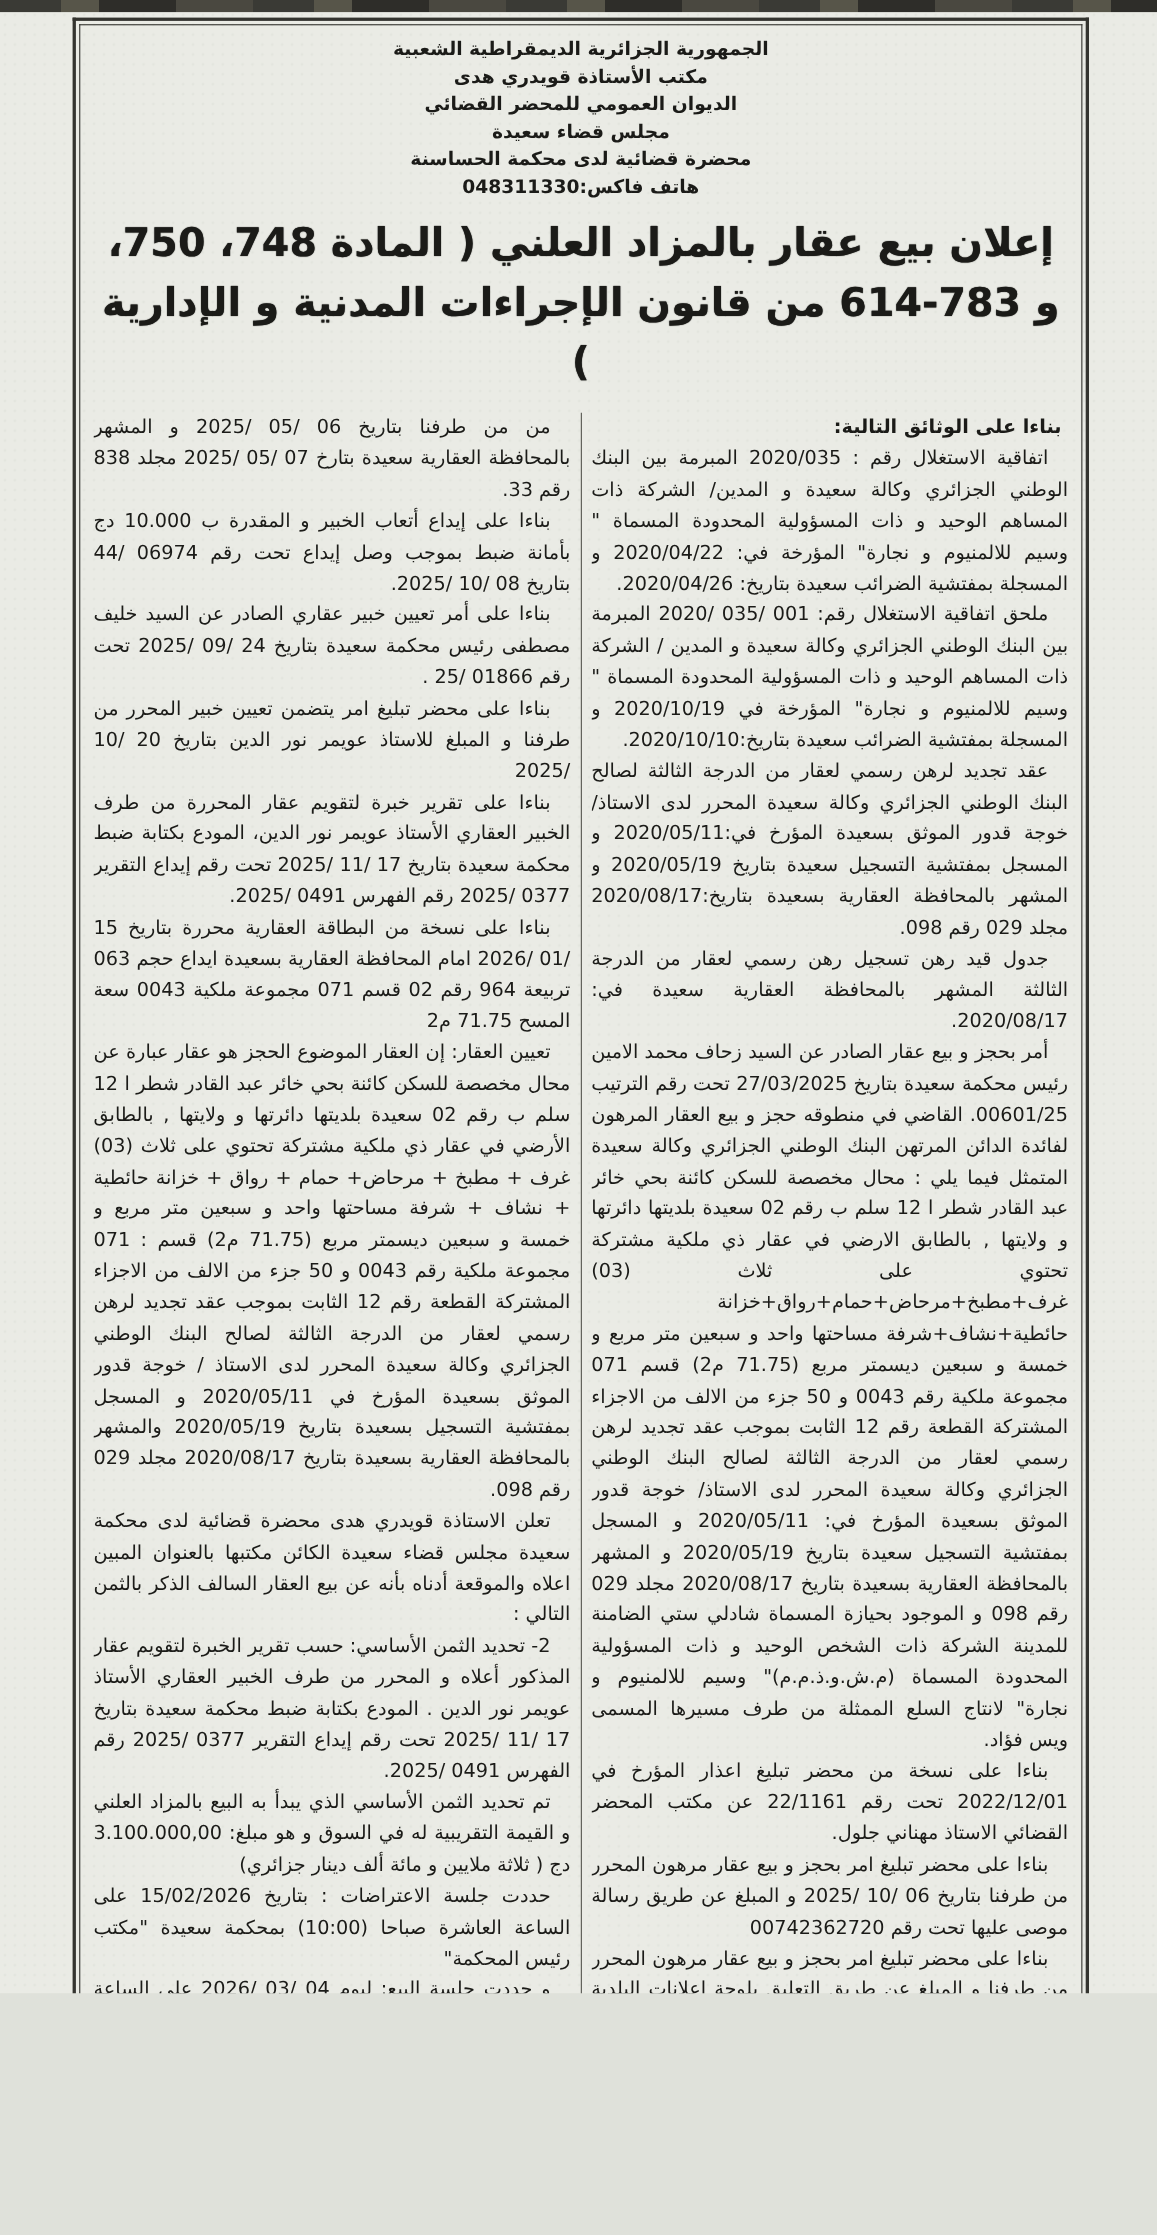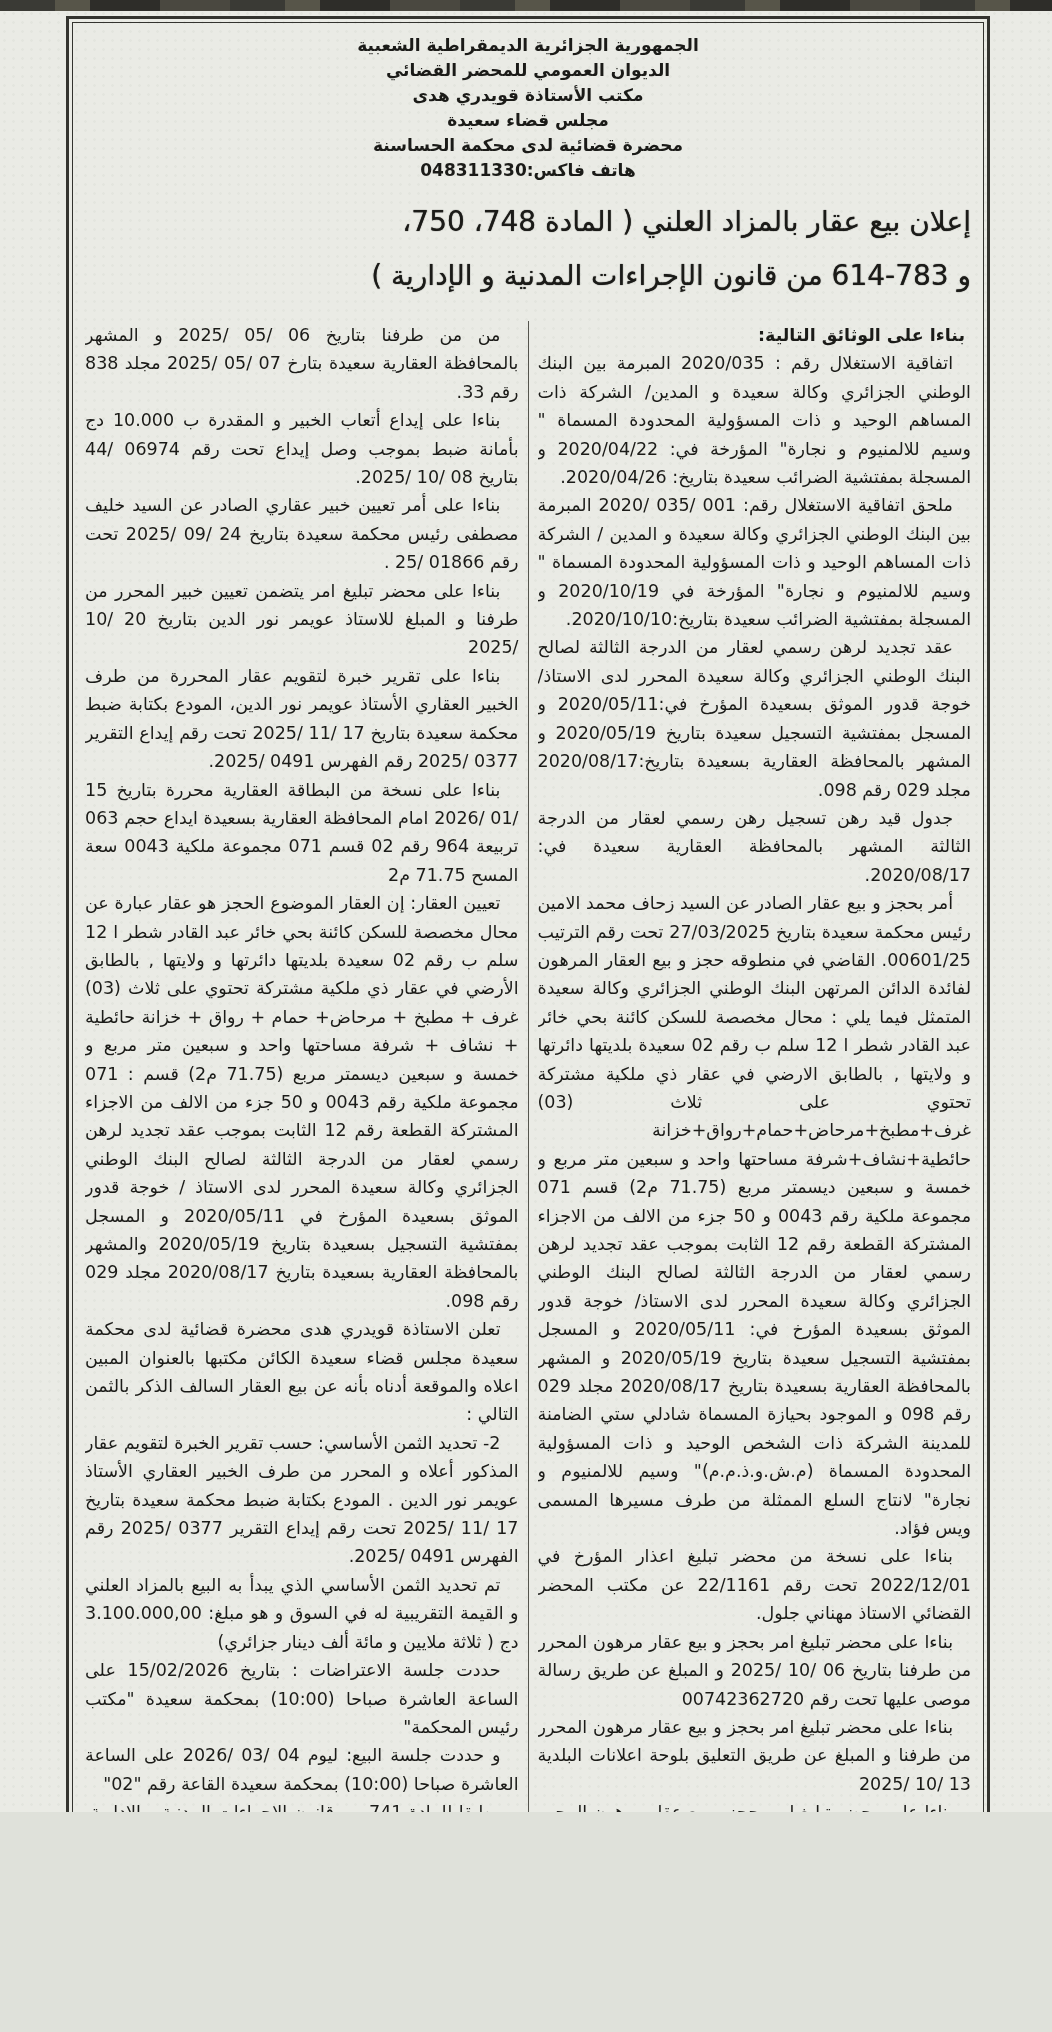--- a/index.html
+++ b/index.html
@@ -21,21 +21,21 @@
     box-sizing:border-box;
   }
   .frame-inner{
     position:absolute;inset:3px 3px 0 3px;
     border:1px solid #34342f;border-bottom:none;
     padding:6px 12px 0 12px;box-sizing:border-box;overflow:hidden;
   }
   .header{ text-align:center;font-weight:bold;font-size:17px;line-height:25px;padding-top:4px;}
   .header div{white-space:nowrap;}
   .title{
-    text-align:right;font-weight:normal;font-size:28px;line-height:54px;
+    text-align:center;font-weight:bold;font-size:36px;line-height:54px;
     margin-top:12px;letter-spacing:-0.5px;
     text-shadow:0 0 1px #1b1b18;
   }
   .columns{
     display:flex;margin-top:18px;height:1618px;overflow:hidden;
   }
   .col{flex:1 1 0;overflow:hidden;font-size:17.5px;line-height:28.4px;text-align:justify;}
   .col p{margin:0;text-indent:18px;}
   .col-right p:first-child{font-weight:bold;text-indent:6px;}
   .col-divider{width:1px;background:#55554e;margin:0 9px;flex:0 0 1px;}
@@ -81,22 +81,22 @@
 
 <div class="page">
 
   <div class="scan-band"></div>
 
   <div class="frame">
     <div class="frame-inner">
 
       <div class="header">
         <div>الجمهورية الجزائرية الديمقراطية الشعبية</div>
+        <div>مكتب الأستاذة قويدري هدى</div>
         <div>الديوان العمومي للمحضر القضائي</div>
-        <div>مكتب الأستاذة قويدري هدى</div>
         <div>مجلس قضاء سعيدة</div>
         <div>محضرة قضائية لدى محكمة الحساسنة</div>
         <div>هاتف فاكس:048311330</div>
       </div>
 
       <div class="title">
         <div>إعلان بيع عقار بالمزاد العلني ( المادة 748، 750،</div>
         <div>و 783-614 من قانون الإجراءات المدنية و الإدارية )</div>
       </div>
 

